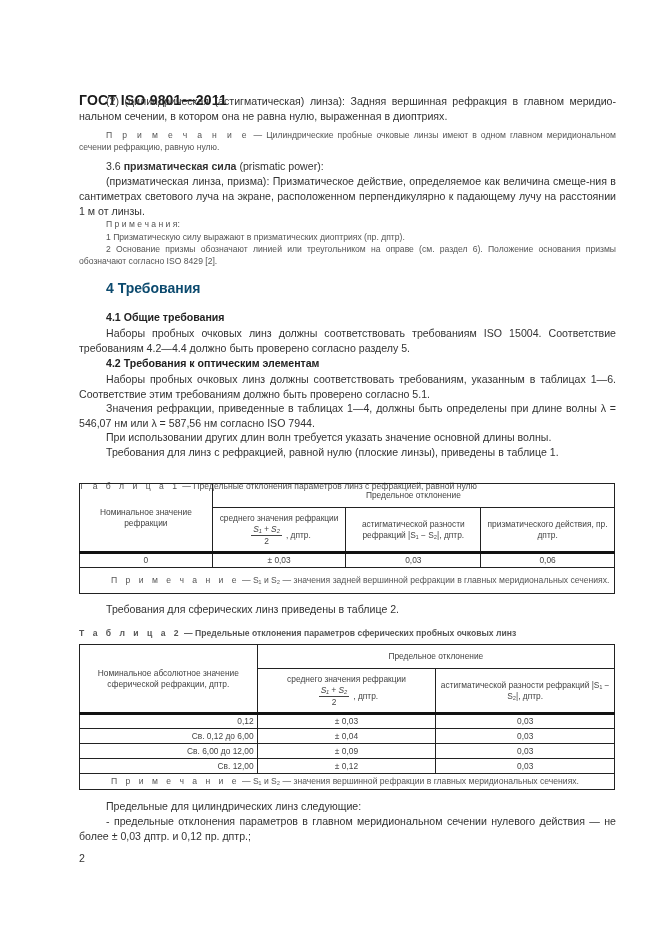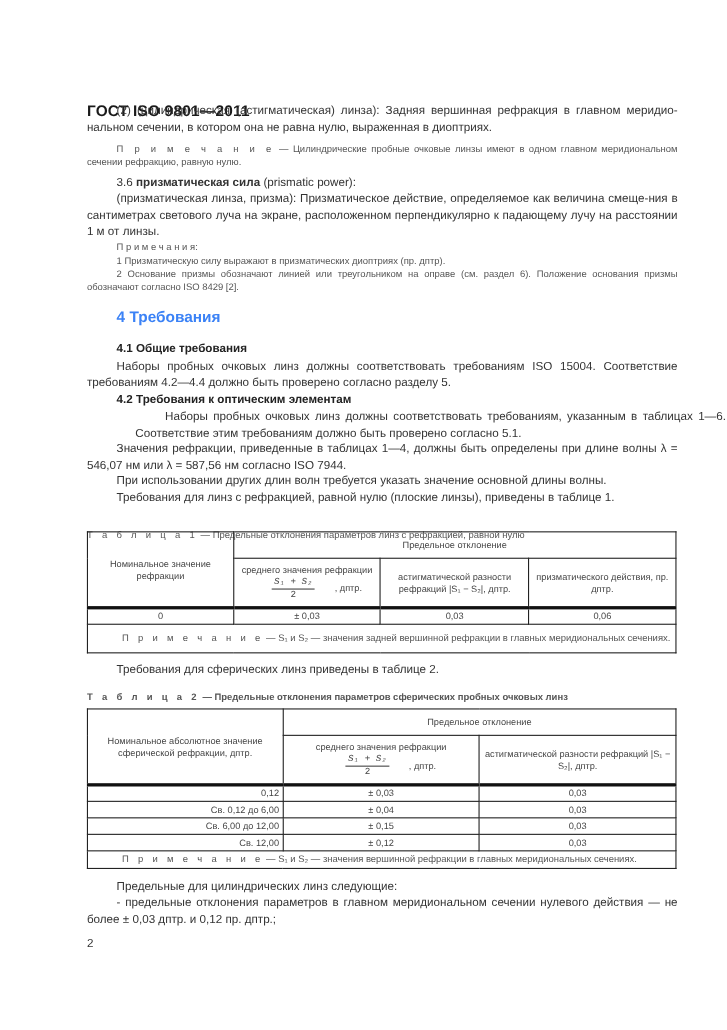--- a/index.html
+++ b/index.html
@@ -4,27 +4,27 @@
 <style>
   html, body { margin:0; padding:0; background:#ffffff; }
   body { width:661px; height:936px; position:relative; overflow:hidden;
          font-family:"Liberation Sans", sans-serif; color:#2a2a2a; }
   .abs { position:absolute; }
   .header { left:79px; top:68px; font-size:14px; font-weight:bold; color:#1a1a1a; letter-spacing:0.2px;margin-top:24px; }
   .p { position:absolute; left:79px; width:537px; font-size:10.6px; line-height:15px; text-align:justify; color:#333; }
   .ind { text-indent:27px; }
   .note { position:absolute; left:79px; width:537px; font-size:8.6px; line-height:12px; text-align:justify; color:#555; }
   .sp { letter-spacing:3px; }
-  .h1 { position:absolute; left:106px; top:280px; font-size:14px; font-weight:bold; color:#3b82f6; }
+  .h1 { position:absolute; left:106px; top:280px; font-size:14px; font-weight:bold; color:#0c4a6e; }
   .h2 { position:absolute; left:106px; font-size:10.6px; font-weight:bold; color:#222; }
   .caption { position:absolute; left:79px; font-size:8.6px; color:#555; }
   table { position:absolute; border-collapse:collapse; font-size:8.4px; color:#444; }
   td { border:1px solid #222; text-align:center; vertical-align:middle; padding:0 3px; line-height:11px; }
   .thick-top td { border-top:3px solid #111; }
-  .frac { display:inline-block; vertical-align:middle; text-align:center; margin:0 18px;font-family:Liberation Mono, monospace; }
+  .frac { display:inline-block; vertical-align:middle; text-align:center; margin:0 4px; }
   .frac .num { display:block; border-bottom:1px solid #444; padding:0 2px; font-style:italic; }
   .frac .den { display:block; }
   .left { text-align:right; padding-left:4px; }
   .tnote { text-align:left; text-indent:27px; font-size:8.6px; color:#555; padding:2px 4px; line-height:11px; }
   .pagenum { left:79px; top:852px; font-size:10.6px; color:#333; }
 </style>
 </head>
 <body>
 
 <div class="abs header">ГОСТ  ISO  9801—2011</div>
@@ -39,21 +39,21 @@
 <div class="note ind" style="top:218px;">П р и м е ч а н и я:</div>
 <div class="note ind" style="top:231px;">1  Призматическую силу выражают в призматических диоптриях (пр. дптр).</div>
 <div class="note ind" style="top:243px;">2  Основание призмы обозначают линией или треугольником на оправе (см. раздел 6). Положение основания призмы обозначают согласно ISO 8429 [2].</div>
 
 <div class="h1">4  Требования</div>
 
 <div class="h2" style="top:311px;">4.1  Общие требования</div>
 <div class="p ind" style="top:326px;">Наборы пробных очковых линз должны соответствовать требованиям ISO 15004. Соответствие требованиям 4.2—4.4 должно быть проверено согласно разделу 5.</div>
 
 <div class="h2" style="top:357px;">4.2  Требования к оптическим элементам</div>
-<div class="p ind" style="top:372px;margin-left:44px;">Наборы пробных очковых линз должны соответствовать требованиям, указанным в таблицах 1—6. Соответствие этим требованиям должно быть проверено согласно 5.1.</div>
+<div class="p ind" style="top:372px;">Наборы пробных очковых линз должны соответствовать требованиям, указанным в таблицах 1—6. Соответствие этим требованиям должно быть проверено согласно 5.1.</div>
 <div class="p ind" style="top:401px;">Значения рефракции, приведенные в таблицах 1—4, должны быть определены при длине волны λ = 546,07 нм или λ = 587,56 нм согласно ISO 7944.</div>
 <div class="p ind" style="top:430px;">При использовании других длин волн требуется указать значение основной длины волны.</div>
 <div class="p ind" style="top:445px;">Требования для линз с рефракцией, равной нулю (плоские линзы), приведены в таблице 1.</div>
 
 <div class="caption" style="top:481px;"><span class="sp">Т а б л и ц а  1</span><span> — Предельные отклонения параметров линз с рефракцией, равной нулю</span></div>
 
 <table style="left:79px; top:483px; width:536px;">
   <colgroup>
       <col style="width:133px">
       <col style="width:134px">
@@ -112,21 +112,21 @@
     <td>± 0,03</td>
     <td>0,03</td>
   </tr>
   <tr style="height:15px;">
     <td class="left">Св. 0,12 до 6,00</td>
     <td>± 0,04</td>
     <td>0,03</td>
   </tr>
   <tr style="height:15px;">
     <td class="left">Св. 6,00 до 12,00</td>
-    <td>± 0,15</td>
+    <td>± 0,09</td>
     <td>0,03</td>
   </tr>
   <tr style="height:15px;">
     <td class="left">Св. 12,00</td>
     <td>± 0,12</td>
     <td>0,03</td>
   </tr>
   <tr style="height:16px;">
     <td colspan="3" class="tnote"><span class="sp">П р и м е ч а н и е</span><span> — S₁ и S₂ — значения вершинной рефракции в главных меридиональных сечениях.</span></td>
   </tr>

